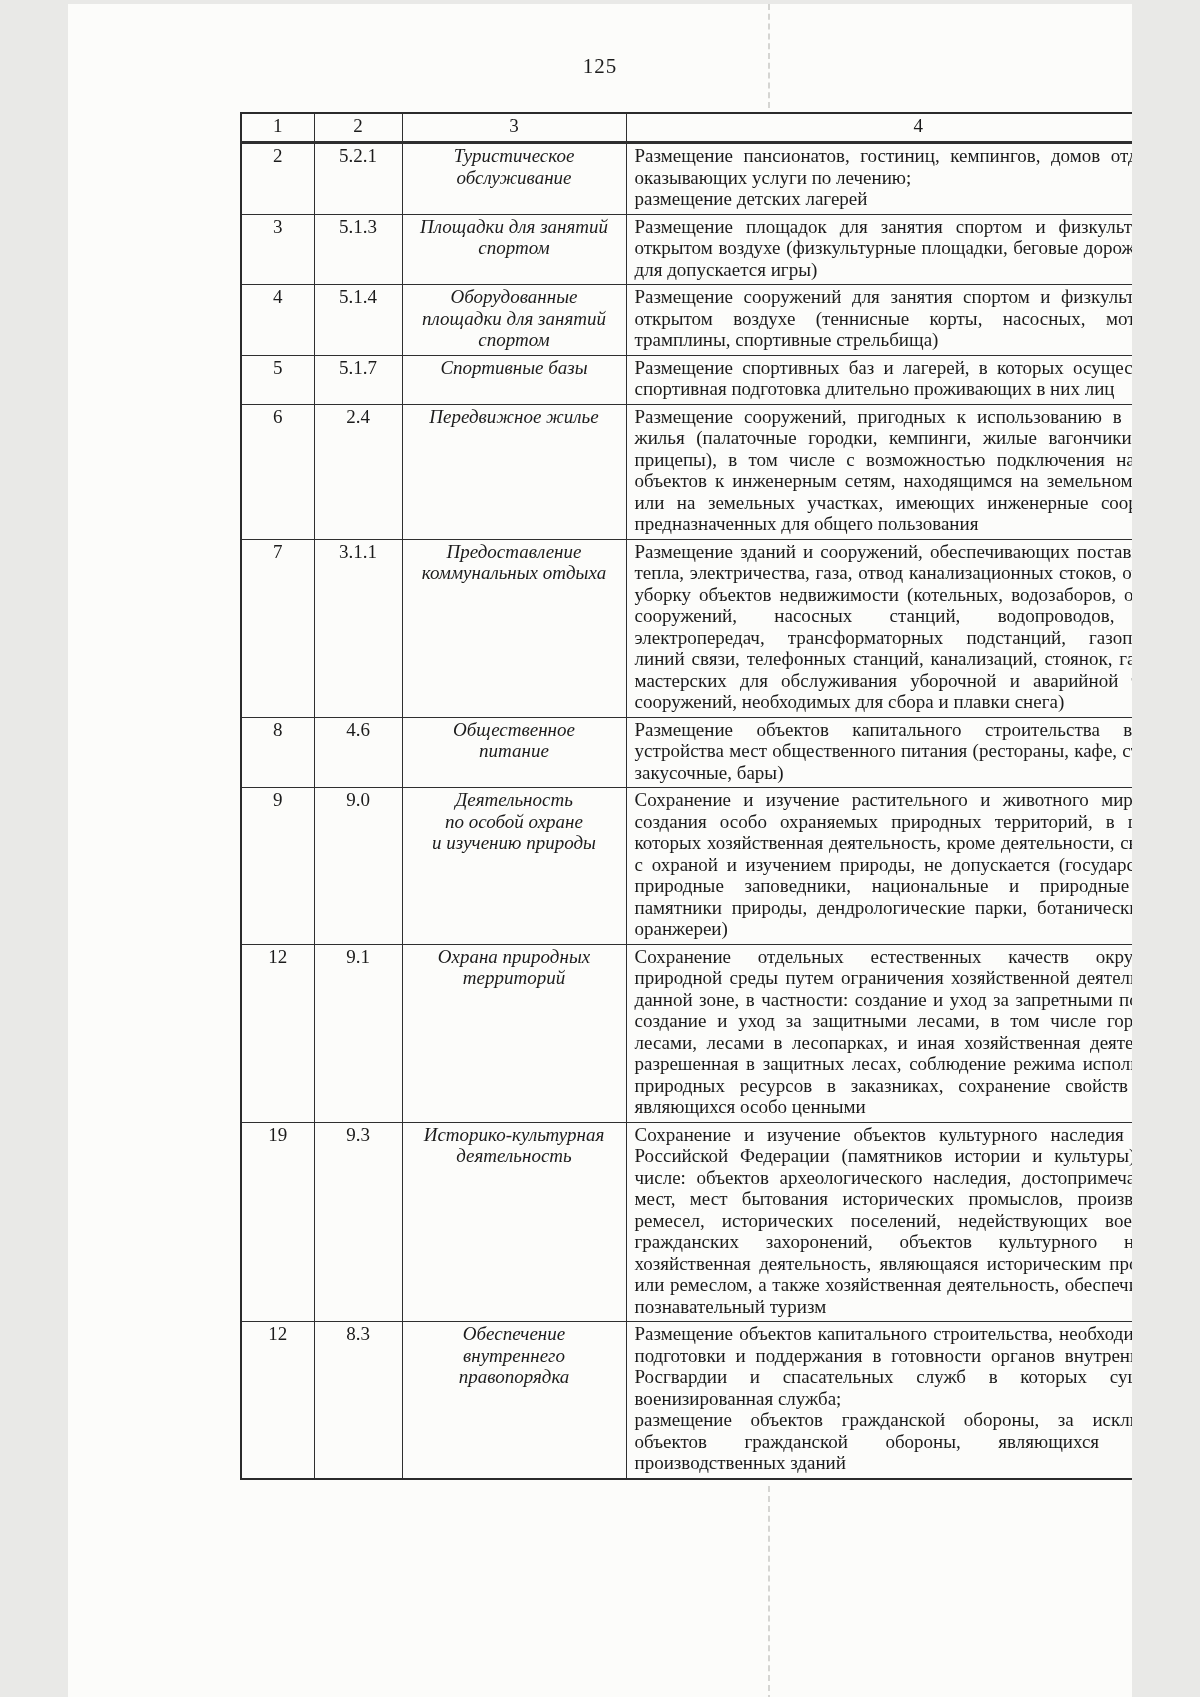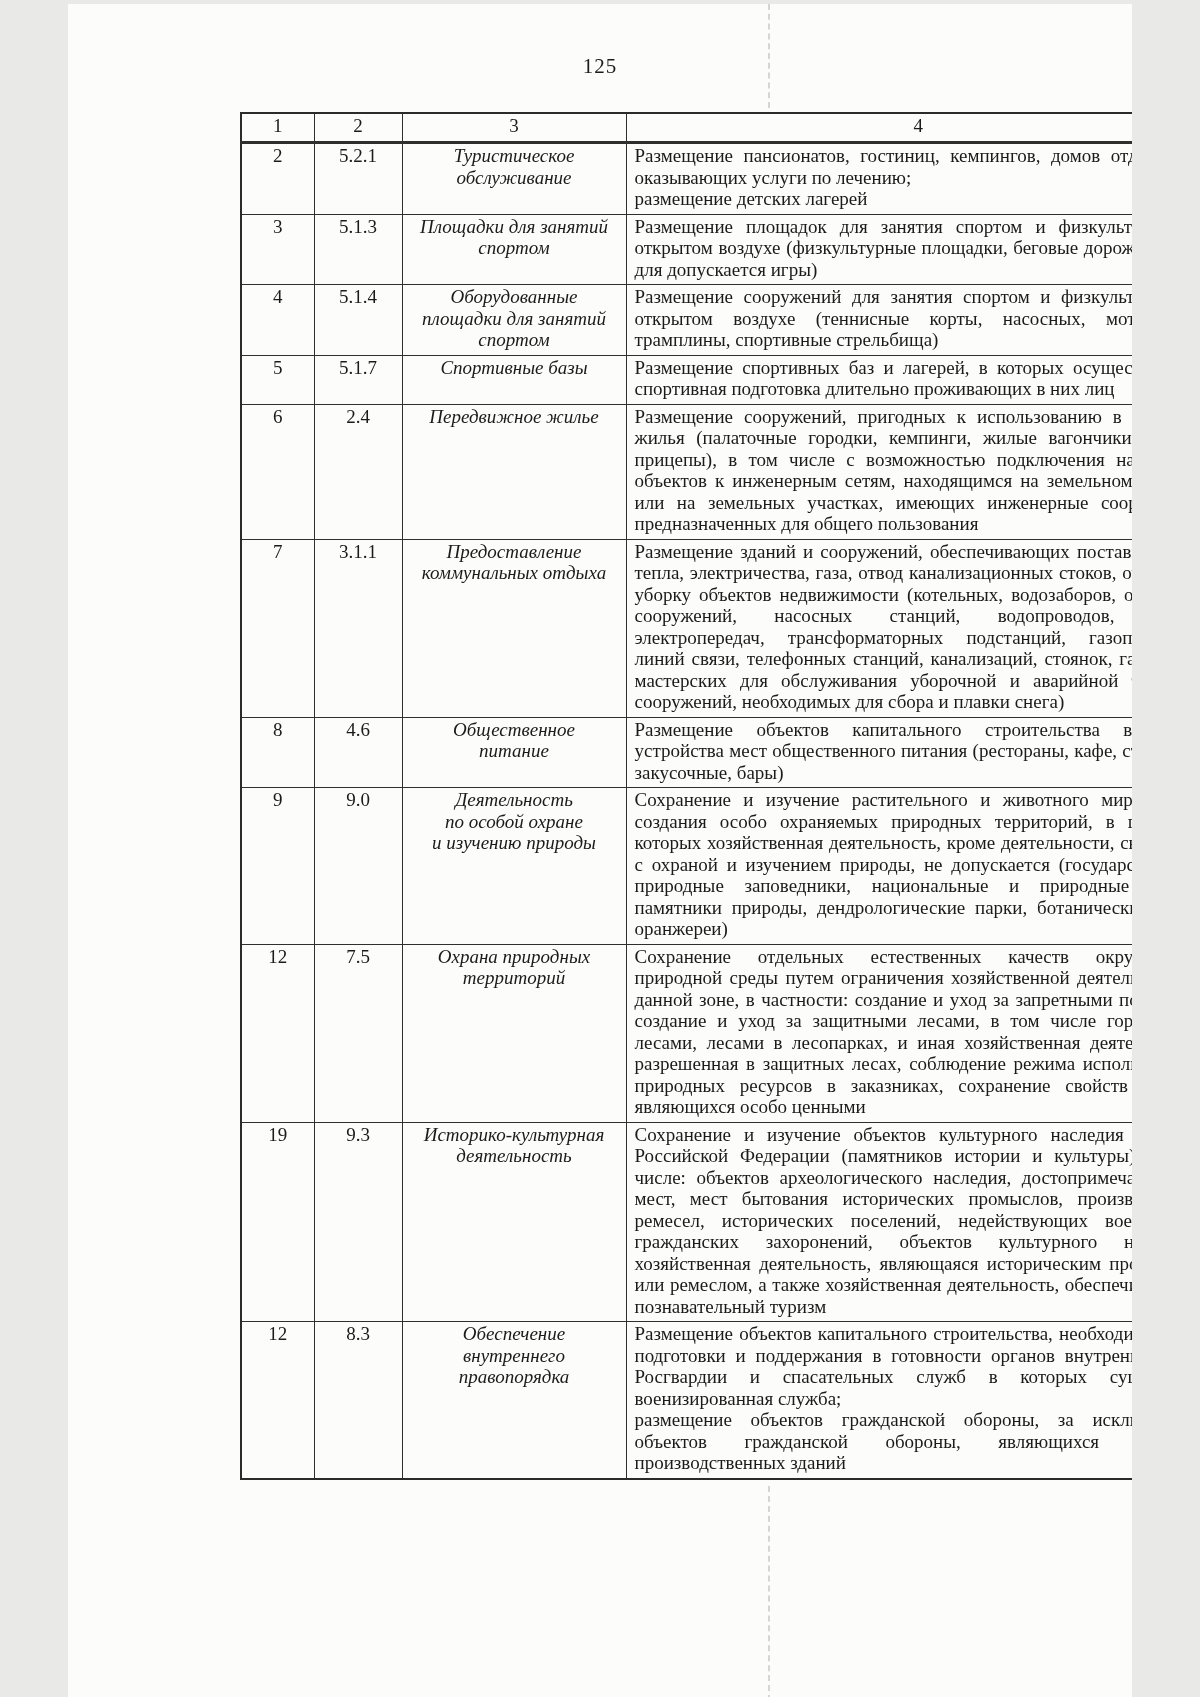--- a/index.html
+++ b/index.html
@@ -166,21 +166,21 @@
           <td class="cell-code">9.0</td>
           <td class="cell-name">Деятельность
 по особой охране
 и изучению природы</td>
           <td class="cell-desc">
             <div class="para">Сохранение и изучение растительного и животного мира путем создания особо охраняемых природных территорий, в границах которых хозяйственная деятельность, кроме деятельности, связанной с охраной и изучением природы, не допускается (государственные природные заповедники, национальные и природные парки, памятники природы, дендрологические парки, ботанические сады, оранжереи)</div>
           </td>
         </tr>
         <tr>
           <td class="cell-num">12</td>
-          <td class="cell-code">7.5</td>
+          <td class="cell-code">9.1</td>
           <td class="cell-name">Охрана природных
 территорий</td>
           <td class="cell-desc">
             <div class="para">Сохранение отдельных естественных качеств окружающей природной среды путем ограничения хозяйственной деятельности в данной зоне, в частности: создание и уход за запретными полосами, создание и уход за защитными лесами, в том числе городскими лесами, лесами в лесопарках, и иная хозяйственная деятельность, разрешенная в защитных лесах, соблюдение режима использования природных ресурсов в заказниках, сохранение свойств земель, являющихся особо ценными</div>
           </td>
         </tr>
         <tr>
           <td class="cell-num">19</td>
           <td class="cell-code">9.3</td>
           <td class="cell-name">Историко-культурная

